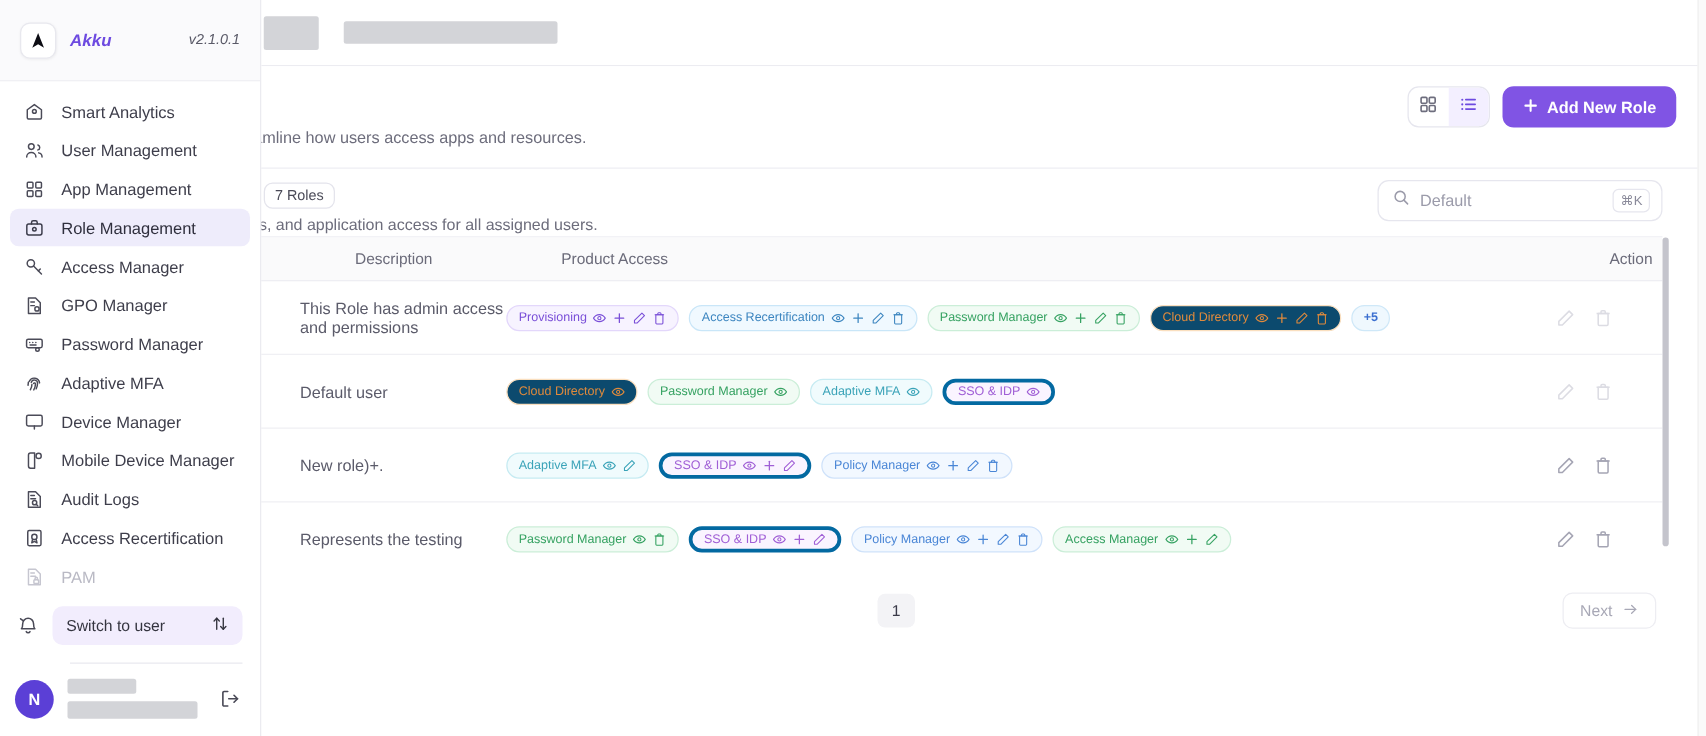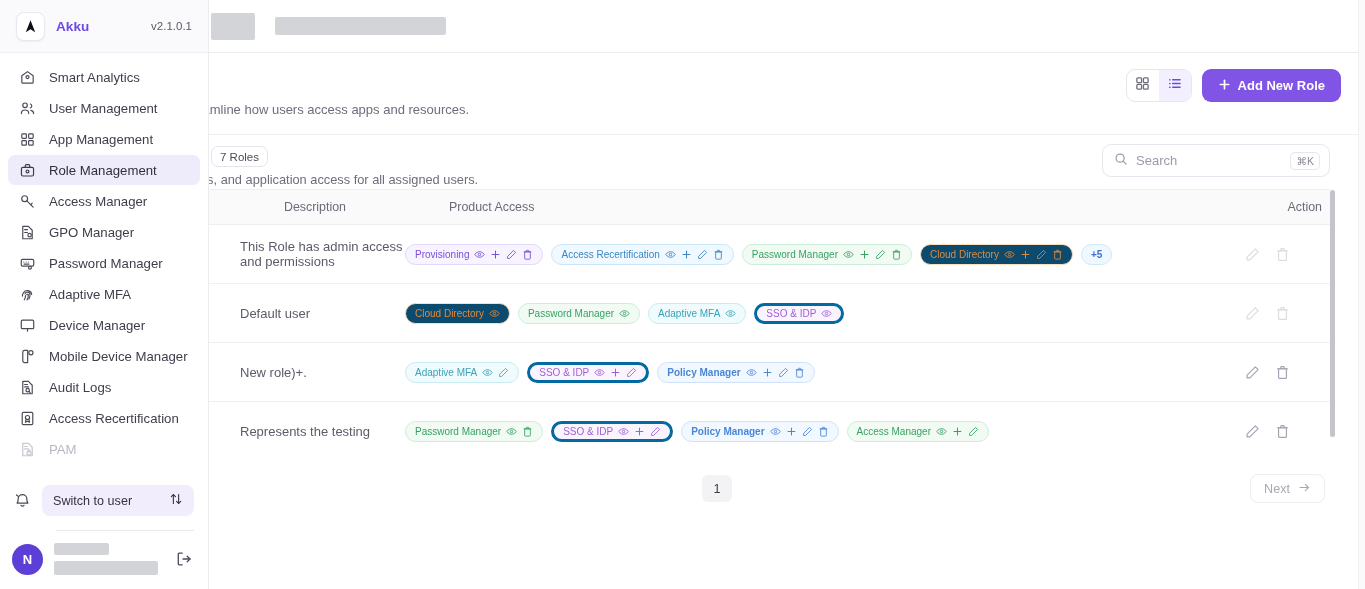--- a/index.html
+++ b/index.html
@@ -21,22 +21,22 @@
   .skel-a { width: 44px; height: 27px; }
   .skel-b { width: 171px; height: 18px; }
 
   
   .sidebar {
     position: absolute; left: 0; top: 0; width: 209px; height: 589px;
     background: #ffffff; border-right: 1px solid #ebebf0;
     display: flex; flex-direction: column; z-index: 20;
   }
   .brand {
-    height: 53px; display: flex; align-items: center; gap: 11px;
-    padding: 0 16px; background: #fafafc; border-bottom: 1px solid #f0f0f4;
+    height: 65px; display: flex; align-items: center; gap: 11px;
+    padding: 0 16px; background: #fafafc; border-bottom: 1px solid #f0f0f4; font-style: italic;
   }
   .brand-logo {
     width: 29px; height: 29px; border-radius: 8px; background:#fff;
     border: 1px solid #e8e8ee; display:flex; align-items:center; justify-content:center;
     box-shadow: 0 1px 2px rgba(0,0,0,.05);
   }
   .brand-name { color:#6d4ae0; font-weight:700; font-size:13.5px; letter-spacing:.1px; }
   .brand-ver { margin-left:auto; color:#5a5a68; font-size:11.5px; }
 
   .nav { padding: 9px 8px 0 8px; display:flex; flex-direction:column; gap:1px; }
@@ -129,21 +129,21 @@
     display:inline-flex; align-items:center; gap:5px; height:21px;
     border-radius:11px; padding: 0 9px; font-size:10px; white-space:nowrap;
   }
   .tag .tico { width:11px; height:11px; display:inline-flex; cursor:pointer; }
   .tag.purple { background:#f7f3ff; border:1px solid #e3d7fb; color:#7a4fd8; }
   .tag.blue   { background:#f0f9ff; border:1px solid #c9e6f8; color:#3d86c0; }
   .tag.green  { background:#f1fbf4; border:1px solid #cbeed8; color:#36a262; }
   .tag.orange { background:#0c4a6e; border:1px solid #fadfbf; color:#e08a3c; }
   .tag.cyan   { background:#f0fbfd; border:1px solid #c6ebf2; color:#3aa3b8; }
   .tag.lilac  { background:#faf4ff; border:3px solid #0369a1; color:#a05fd6; }
-  .tag.sky    { background:#f2f8ff; border:1px solid #cfe2fa; color:#4a86d6;font-weight:bold; }
+  .tag.sky    { background:#f2f8ff; border:1px solid #cfe2fa; color:#4a86d6; }
   .tag.more   { background:#eff8fe; border:1px solid #cfe8f8; color:#3b6fd0; font-weight:600; }
 
   
   .pager { position:relative; height:66px; }
   .page-num {
     position:absolute; left:702px; top:14px; width:30px; height:27px;
     background:#f3f3f6; border-radius:6px; display:flex; align-items:center;
     justify-content:center; font-size:12.6px; color:#3a3a48; cursor:pointer;
   }
   .next-btn {
@@ -221,21 +221,21 @@
     <div class="sub-head">
       <div class="roles-badge">7 Roles</div>
       <div class="sub-desc">ns, and application access for all assigned users.</div>
       <div class="searchbox">
         <span>
           <svg width="14" height="14" viewBox="0 0 16 16" fill="none" stroke="#9b9baa" stroke-width="1.4" stroke-linecap="round">
             <circle cx="7" cy="7" r="4.6"></circle>
               <line x1="10.4" y1="10.4" x2="13.8" y2="13.8"></line>
           </svg>
         </span>
-        <span class="search-ph">Search</span>
+        <span class="search-ph">Default</span>
         <span class="kbd">⌘K</span>
       </div>
     </div>
 
     <div class="table-wrap">
       <div class="vscroll-track"></div>
       <div class="vscroll"></div>
 
       <div class="thead">
         <div class="th-desc">Description</div>

